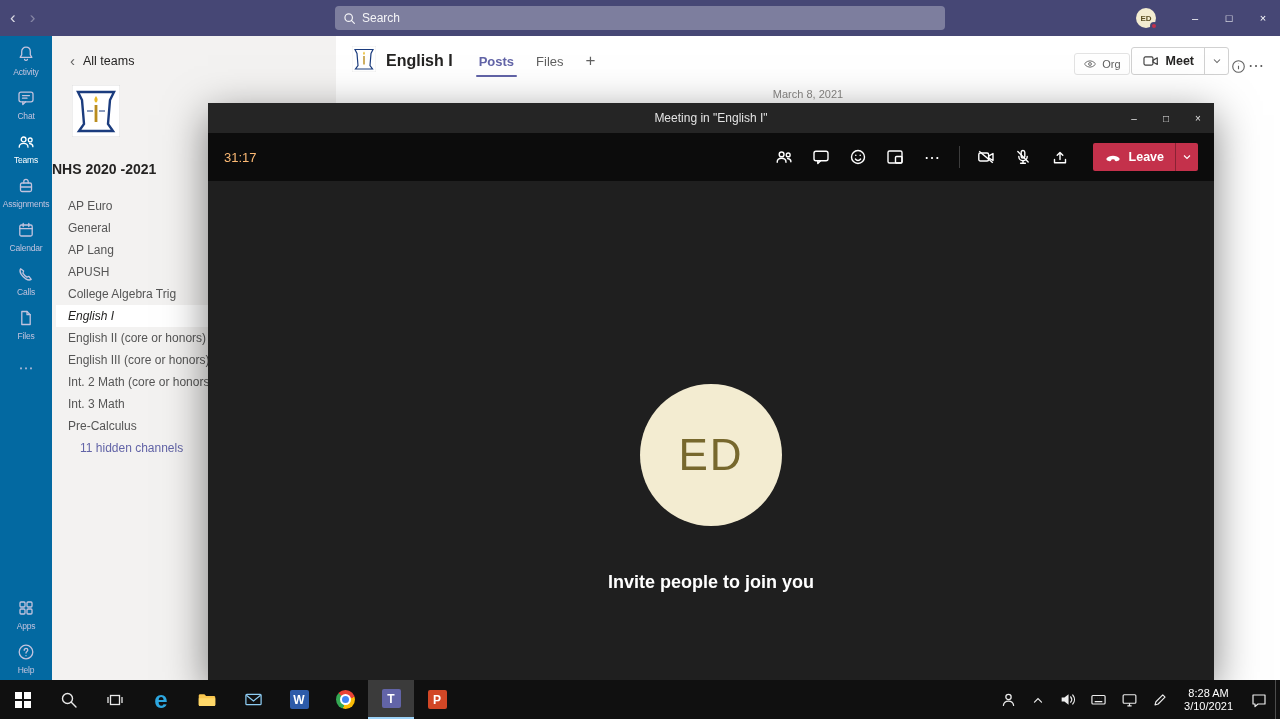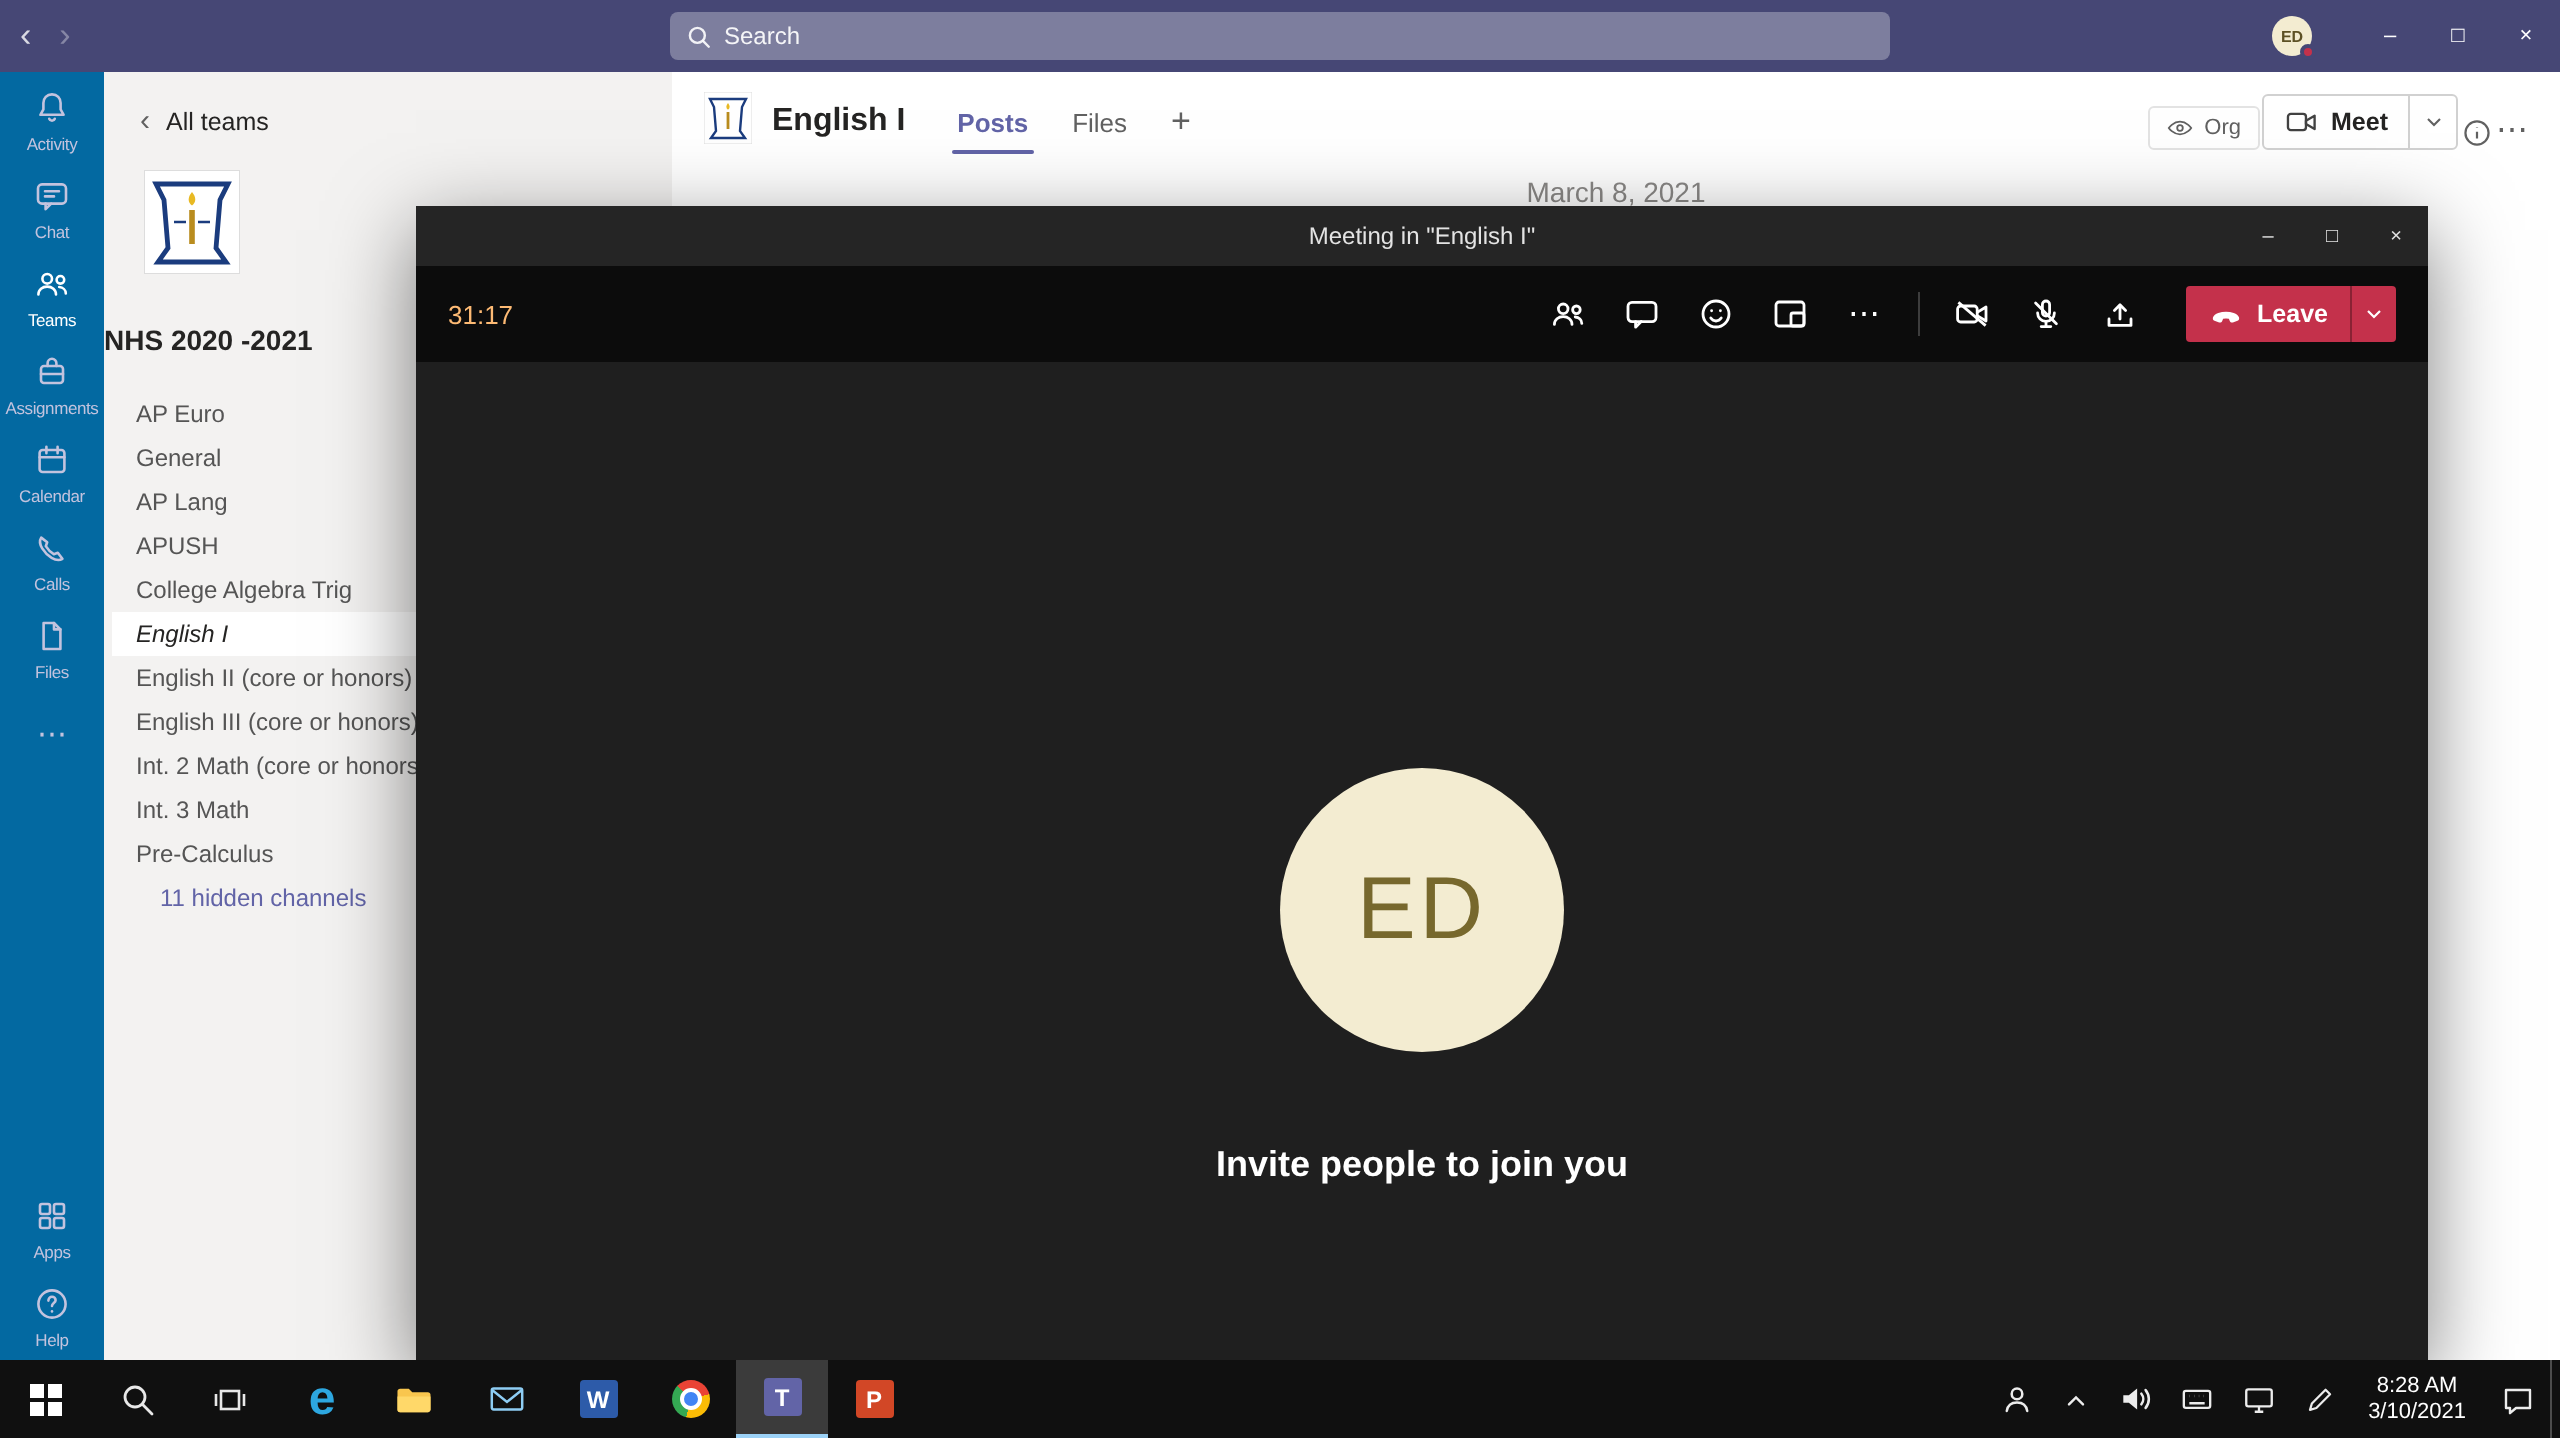--- a/index.html
+++ b/index.html
@@ -49,21 +49,21 @@
   .tab{font-size:13px;color:#616161;margin-right:22px;height:50px;display:flex;align-items:center;position:relative;cursor:pointer}
   .tab.active{color:#6264a7;font-weight:700}
   .tab.active::after{content:"";position:absolute;left:-3px;right:-3px;bottom:9px;height:2.5px;background:#6264a7;border-radius:2px}
   .tab-plus{font-size:17px;color:#616161;cursor:pointer}
   .mh-right{margin-left:auto;display:flex;align-items:flex-end;gap:1px}
   .org-pill{display:flex;align-items:center;gap:5px;border:1px solid #e3e3e3;border-radius:3px;padding:3px 8px;font-size:11px;color:#616161;cursor:pointer}
   .meet-btn{display:flex;align-items:stretch;border:1px solid #d1d1d1;border-radius:3px;height:28px;background:#fff;cursor:pointer}
   .meet-main{display:flex;align-items:center;gap:6px;padding:0 10px;font-size:12.5px;font-weight:700;color:#252423}
   .meet-chev{width:24px;border-left:1px solid #d1d1d1;display:flex;align-items:center;justify-content:center}
   .hdr-ic{color:#616161;cursor:pointer;display:flex;align-items:center}
-  .date-div{display:flex;justify-content:center;margin-top:2px;font-size:14px;color:#8a8886}
+  .date-div{display:flex;justify-content:center;margin-top:2px;font-size:11px;color:#8a8886}
 
   
   .meeting{position:absolute;left:208px;top:103px;width:1006px;height:577px;z-index:10;box-shadow:0 12px 40px rgba(0,0,0,.5)}
   .mw-titlebar{height:30px;background:#252525;position:relative;display:flex;align-items:center;justify-content:flex-end}
   .mw-title{position:absolute;left:50%;transform:translateX(-50%);font-size:12px;color:#e3e3e3}
   .mw-btn{width:32px;height:30px;display:flex;align-items:center;justify-content:center;color:#e3e3e3;font-size:10px;cursor:pointer}
   .mw-toolbar{height:48px;background:#0c0c0c;display:flex;align-items:center;padding:0 16px}
   .mw-timer{font-size:13px;color:#fdba74;margin-right:auto}
   .tbar-btn{width:37px;height:48px;display:flex;align-items:center;justify-content:center;cursor:pointer;color:#fff}
   .tbar-sep{width:1px;height:22px;background:#3d3d3d;margin:0 8px}

